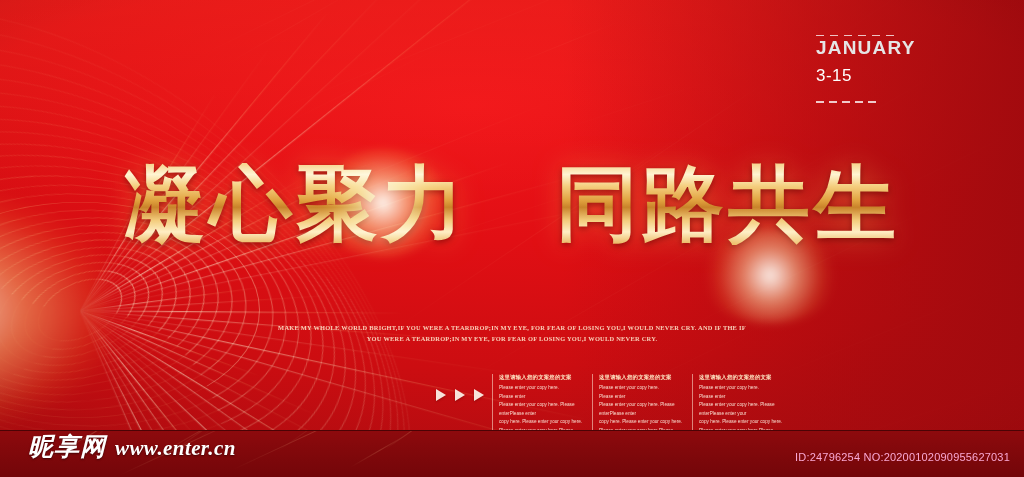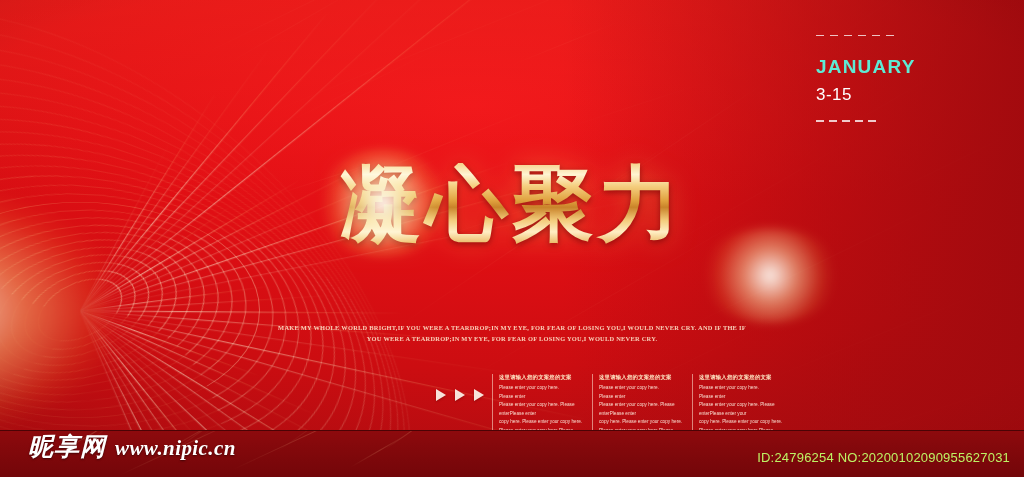--- a/index.html
+++ b/index.html
@@ -90,22 +90,22 @@
     letter-spacing:3px;
     white-space:nowrap;
     text-shadow:0 1px 2px rgba(100,0,0,.5);
   }
   .dash-sm{
     margin-top:7px;
     width:84px; height:1px;
     background:repeating-linear-gradient(90deg, rgba(255,255,255,.75) 0 8px, rgba(255,255,255,0) 8px 14px);
   }
   .month{
-    margin-top:20px;
-    color:#5eead4; font-size:19px; font-weight:700; letter-spacing:1.2px;
+    margin-top:1px;
+    color:#e5e5e5; font-size:19px; font-weight:700; letter-spacing:1.2px;
   }
   .daterange{
     margin-top:7px;
     color:#fff; font-size:17px; font-weight:400; letter-spacing:.5px;
   }
   .dash-lg{
     margin-top:15px;
     width:62px; height:2px;
     background:repeating-linear-gradient(90deg, rgba(255,255,255,.78) 0 8px, rgba(255,255,255,0) 8px 13px);
   }
@@ -227,22 +227,22 @@
   }
   .wm-url{
     font-family:"Liberation Serif", serif;
     font-size:21px; font-weight:700; font-style:italic;
     color:#ffffff; letter-spacing:.4px;
     text-shadow:0 1px 2px rgba(0,0,0,.5);
   }
   .idcode{
     position:absolute; right:14px; top:457px;
     transform:translateY(-50%);
-    color:#bef264;
-    font-size:13px; letter-spacing:.2px;
+    color:#f9a8d4;
+    font-size:11px; letter-spacing:.2px;
     white-space:nowrap;
   }
 
   
   .bar-streaks{ position:absolute; inset:0; overflow:hidden; opacity:.5; }
   .bar-streaks i{
     position:absolute; height:1px;
     background:linear-gradient(90deg, rgba(255,190,130,0), rgba(255,205,150,.35), rgba(255,190,130,0));
     transform-origin:left center;
   }
@@ -352,20 +352,21 @@
 
   <div class="header">
     <div class="dash-sm"></div>
     <div class="month">JANUARY</div>
     <div class="daterange">3-15</div>
     <div class="dash-lg"></div>
   </div>
 
   <div class="title-wrap">
     <div class="gold">凝心聚力</div>
+    <div class="gold">同路共生</div>
   </div>
   <div class="title-glow glow-a"></div>
   <div class="title-glow glow-b"></div>
 
 
   <div class="eng">MAKE MY WHOLE WORLD BRIGHT,IF YOU WERE A TEARDROP;IN MY EYE,  FOR FEAR OF LOSING YOU,I WOULD NEVER CRY.  AND IF THE IF YOU WERE A TEARDROP;IN MY EYE,  FOR FEAR OF LOSING YOU,I WOULD NEVER CRY.</div>
 
   <div class="arrows">
     <span></span>
     <span></span>
@@ -415,17 +416,17 @@
         <i style="left: 196px; top: 10px; width: 176px; transform: rotate(-40deg);"></i>
         <i style="left: 273px; top: 23px; width: 213px; transform: rotate(-35deg);"></i>
         <i style="left: 350px; top: 36px; width: 70px; transform: rotate(-30deg);"></i>
         <i style="left: 7px; top: 2px; width: 107px; transform: rotate(-25deg);"></i>
         <i style="left: 84px; top: 15px; width: 144px; transform: rotate(-40deg);"></i>
         <i style="left: 161px; top: 28px; width: 181px; transform: rotate(-35deg);"></i>
       </div>
   </div>
   <div class="watermark">
     <span class="wm-cn">昵享网</span>
-    <span class="wm-url">www.nipic.cn</span>
+    <span class="wm-url">www.enter.cn</span>
   </div>
   <div class="idcode">ID:24796254 NO:20200102090955627031</div>
 
 </div>
 
 </body></html>

